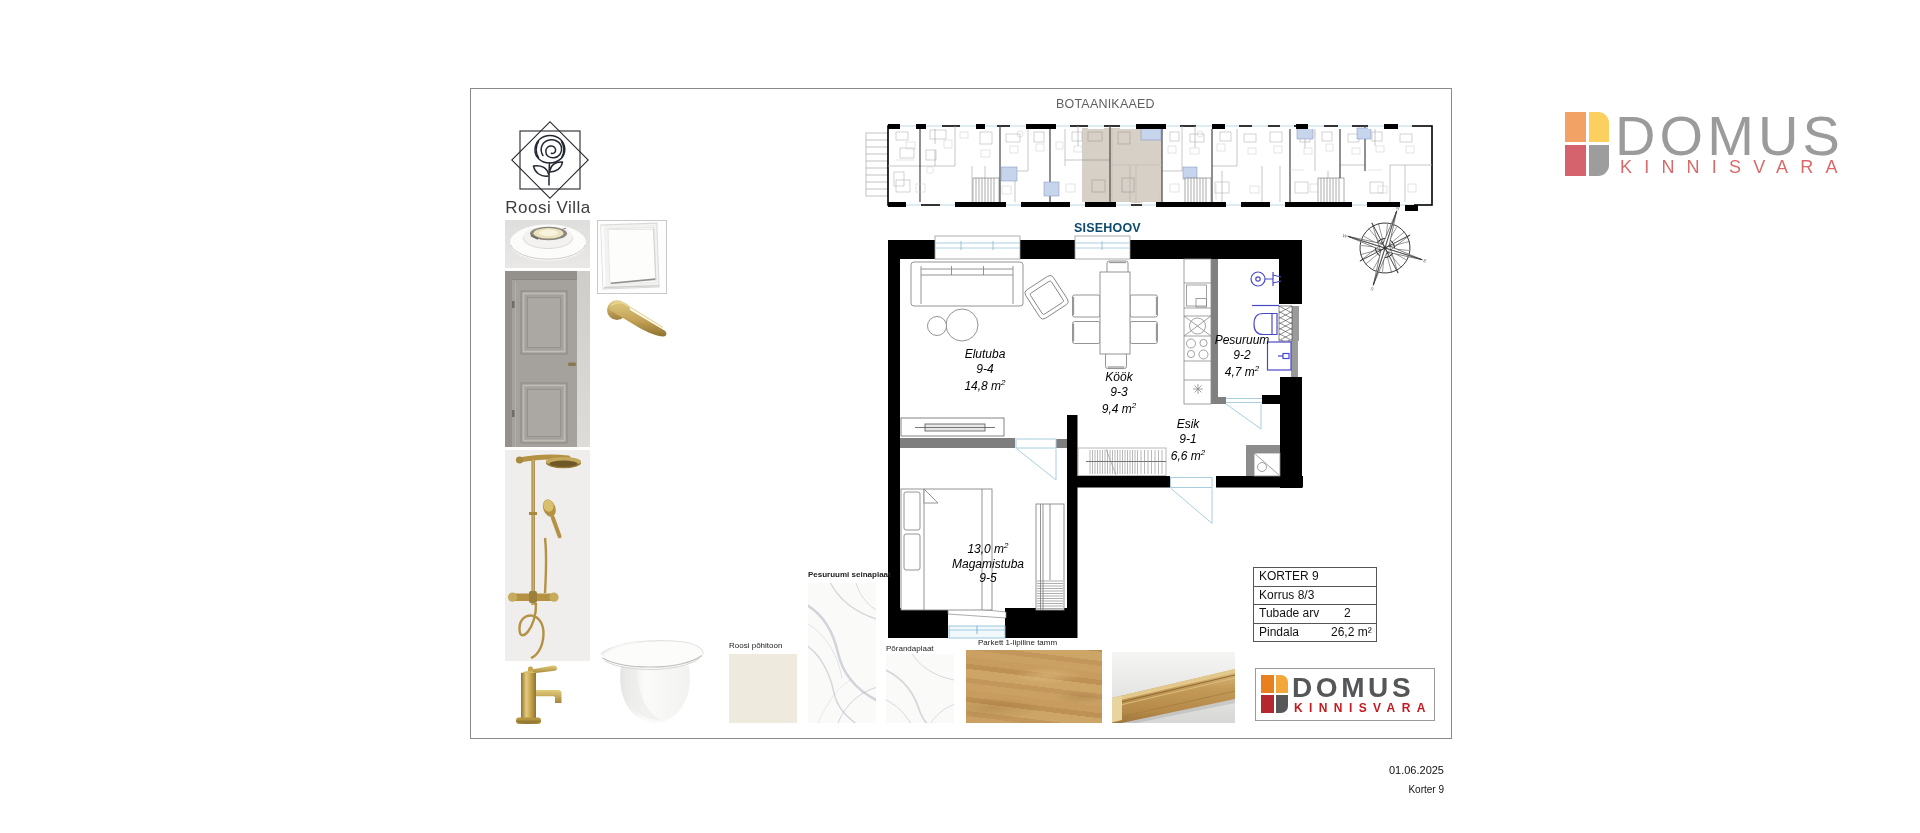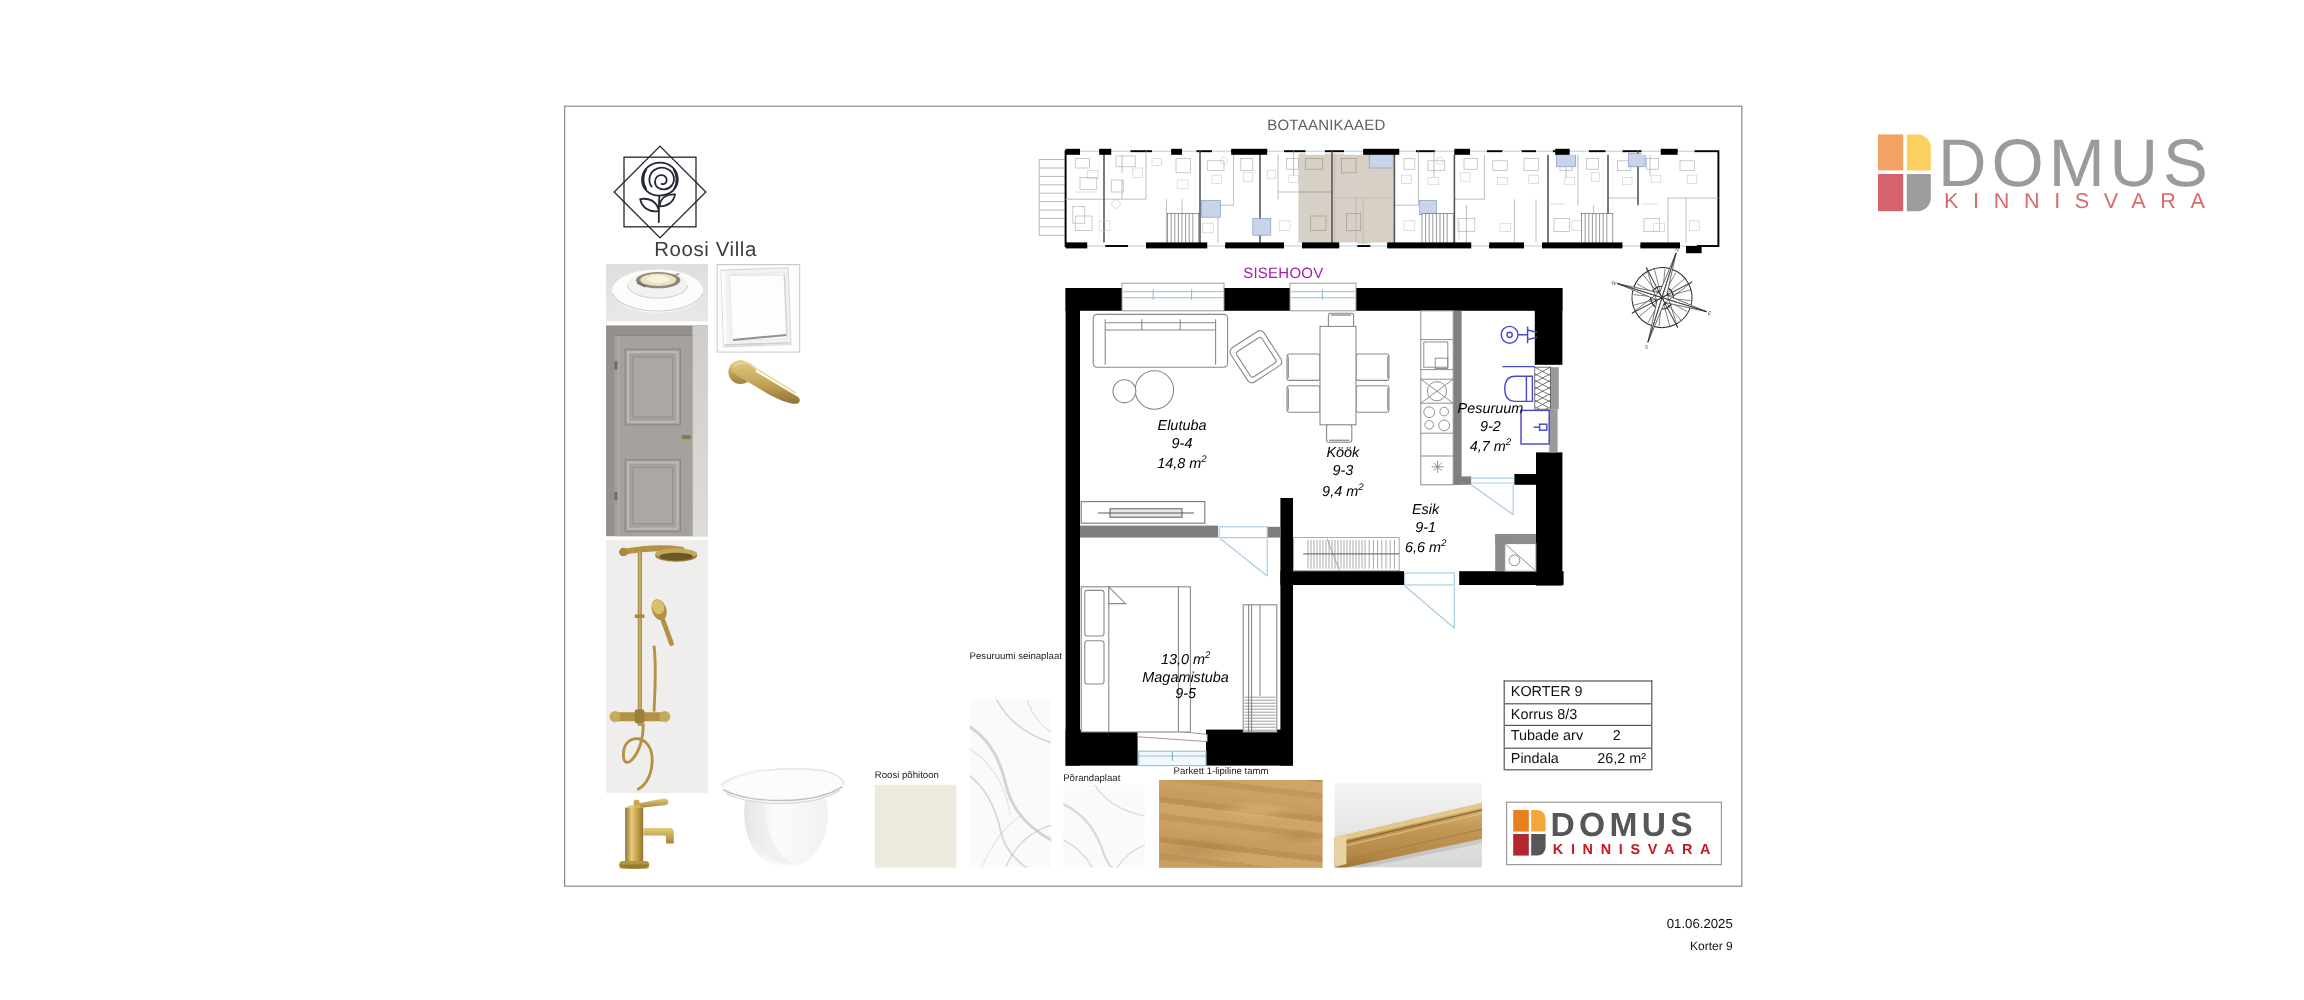--- a/index.html
+++ b/index.html
@@ -1,20 +1,20 @@
 <!DOCTYPE html>
 <html><head>
 <meta charset="utf-8">
 <style>
 html,body{margin:0;padding:0;background:#fff;}
 body{width:1920px;height:833px;position:relative;font-family:"Liberation Sans",sans-serif;overflow:hidden;}
 .abs{position:absolute;}
 #frame{left:470px;top:88px;width:980px;height:649px;border:1px solid #8a8a8a;}
 
-#roosititle{left:500px;top:198px;width:96px;text-align:center;font-size:17px;color:#3c3c3c;letter-spacing:0.5px;margin-left:40px;}
+#roosititle{left:500px;top:198px;width:96px;text-align:center;font-size:17px;color:#3c3c3c;letter-spacing:0.5px;}
 
 .dblk{position:absolute;}
 #domus-top{left:1565px;top:112px;width:300px;height:70px;}
 #domus-bot{left:1255px;top:668px;width:178px;height:51px;border:1px solid #9a9a9a;}
 
 #tbl{left:1253px;top:567px;width:122px;border:1px solid #555;border-bottom:none;font-size:12px;color:#111;}
 #tbl .row{position:relative;height:17.6px;line-height:17.6px;border-bottom:1px solid #555;padding-left:5px;}
 #tbl .val{position:absolute;left:90px;top:0;}
 
 .swlabel{position:absolute;font-size:8px;color:#222;}
@@ -543,21 +543,21 @@
     <path d="M397,78.5 L383,78.5 Q374,78.5 374,89 Q374,99.5 383,99.5 L397,99.5 Z"></path>
     <line x1="392" y1="78.5" x2="392" y2="99.5"></line>
     <line x1="372" y1="70.5" x2="399" y2="70.5"></line>
     <rect x="387.5" y="107" width="23.5" height="28"></rect>
     <rect x="403" y="118.5" width="6" height="5"></rect>
     <line x1="398" y1="121" x2="403" y2="121"></line>
   </g>
 </svg>
 
 <div class="abs" id="bot-label" style="left:1056px;top:97px;">BOTAANIKAAED</div>
-<div class="abs" style="left:1036px;top:221px;font-size:12.5px;color:#a21caf;letter-spacing:0.2px;">SISEHOOV</div>
+<div class="abs" style="left:1074px;top:221px;font-size:12.5px;color:#0c4a6e;letter-spacing:0.2px;font-weight:bold;">SISEHOOV</div>
 
 <div id="domus-top" class="abs">
   <div class="dblk" style="left:0;top:0;width:20.5px;height:30px;background:#f2a264;"></div>
   <div class="dblk" style="left:23.5px;top:0;width:20.5px;height:30px;background:#fbd05e;border-radius:0 11px 0 0;"></div>
   <div class="dblk" style="left:0;top:33px;width:20.5px;height:31px;background:#d5636e;"></div>
   <div class="dblk" style="left:23.5px;top:33px;width:20.5px;height:31px;background:#9d9d9d;border-radius:0 0 11px 0;"></div>
   <div class="dblk" style="left:50px;top:-9px;width:260px;font-size:56px;color:#9b9b9b;letter-spacing:4.1px;">DOMUS</div>
   <div class="dblk" style="left:55px;top:45px;width:260px;font-size:18px;color:#d96a6a;letter-spacing:12.2px;">KINNISVARA</div>
 </div>
 
@@ -572,21 +572,21 @@
 
 <div id="tbl" class="abs">
   <div class="row">KORTER 9</div>
   <div class="row">Korrus 8/3</div>
   <div class="row">Tubade arv<span class="val">2</span></div>
   <div class="row">Pindala<span class="val" style="left:77px;">26,2 m²</span></div>
 </div>
 
 <div class="swlabel" style="left:729px;top:641px;">Roosi põhitoon</div>
 <div class="sw" style="left:729px;top:654px;width:68px;height:69px;background:#efeade;"></div>
-<div class="swlabel" style="left:808px;top:542px;">Pesuruumi seinaplaat</div>
+<div class="swlabel" style="left:808px;top:570px;font-weight:bold;">Pesuruumi seinaplaat</div>
 <svg class="sw" style="left:808px;top:583px" width="68" height="140" viewBox="0 0 68 140">
   <rect width="68" height="140" fill="#fafaf9"></rect>
   <g fill="none" stroke="#aeb4bd" stroke-opacity="0.55">
     <path d="M-5,20 C15,30 25,48 30,70 C35,92 50,108 70,118" stroke-width="2.5"></path>
     <path d="M20,-5 C30,18 50,30 68,36" stroke-width="1.2"></path>
     <path d="M-5,60 C12,70 22,90 26,110 C29,124 38,134 50,142" stroke-width="1.4"></path>
     <path d="M30,140 C38,120 54,108 70,104" stroke-width="1"></path>
     <path d="M48,0 C52,14 62,24 70,28" stroke-width="0.8"></path>
   </g>
   <g fill="none" stroke="#c5cad2" stroke-opacity="0.45">

